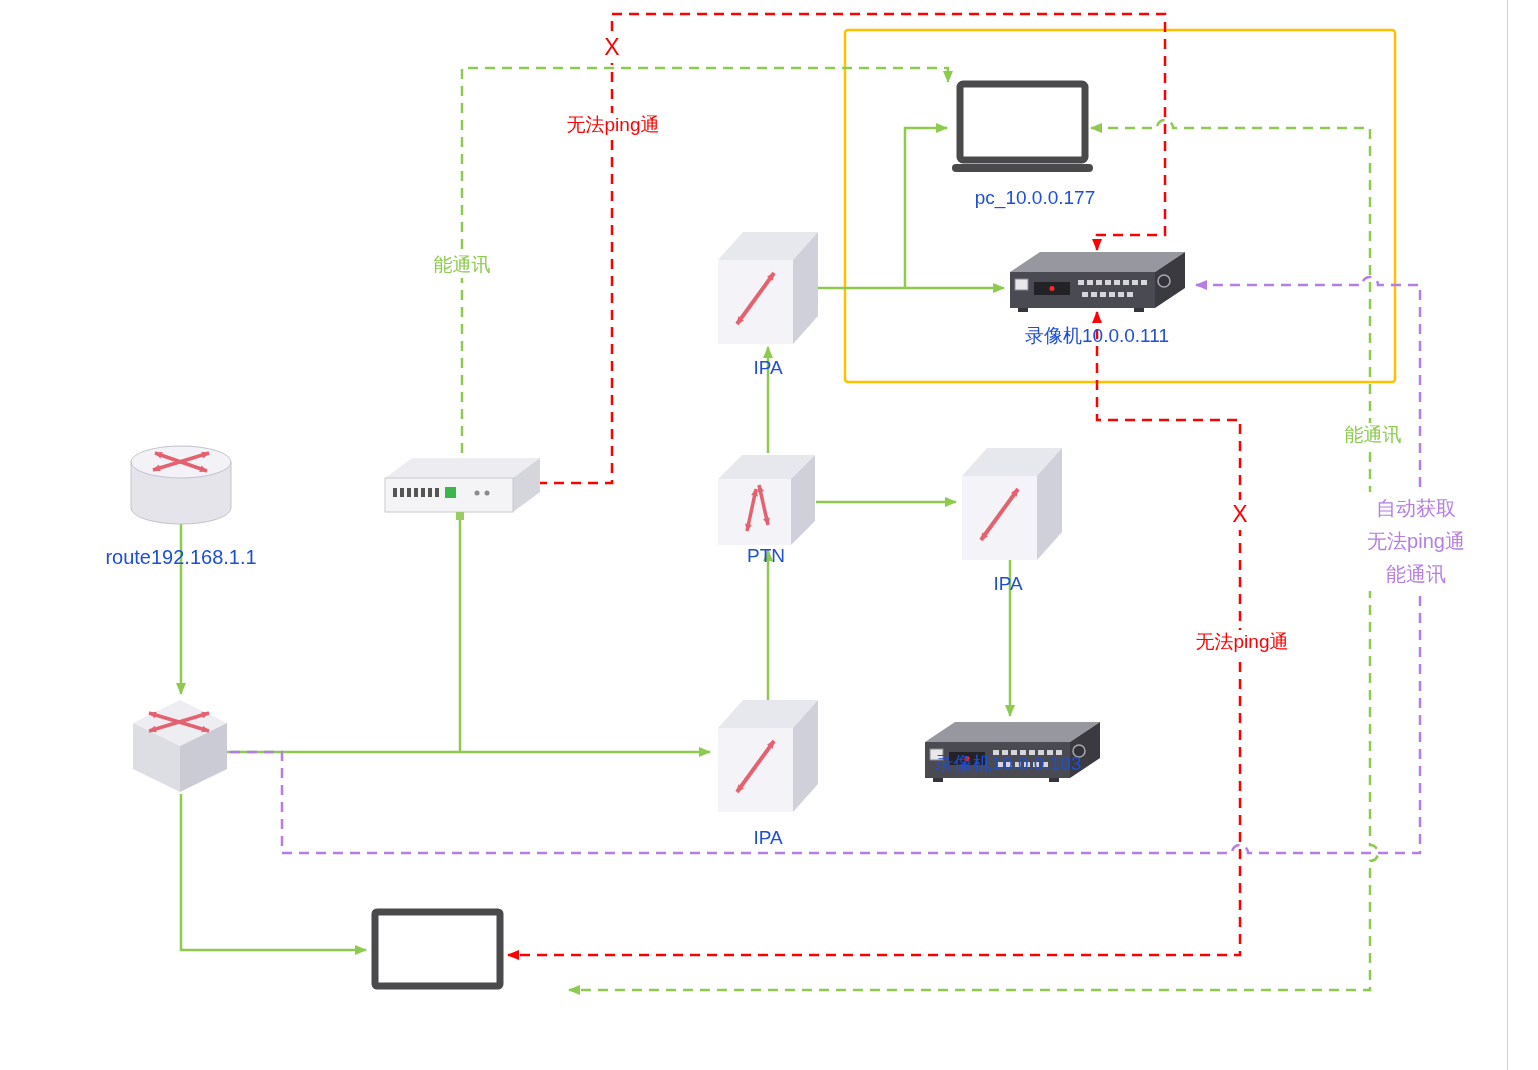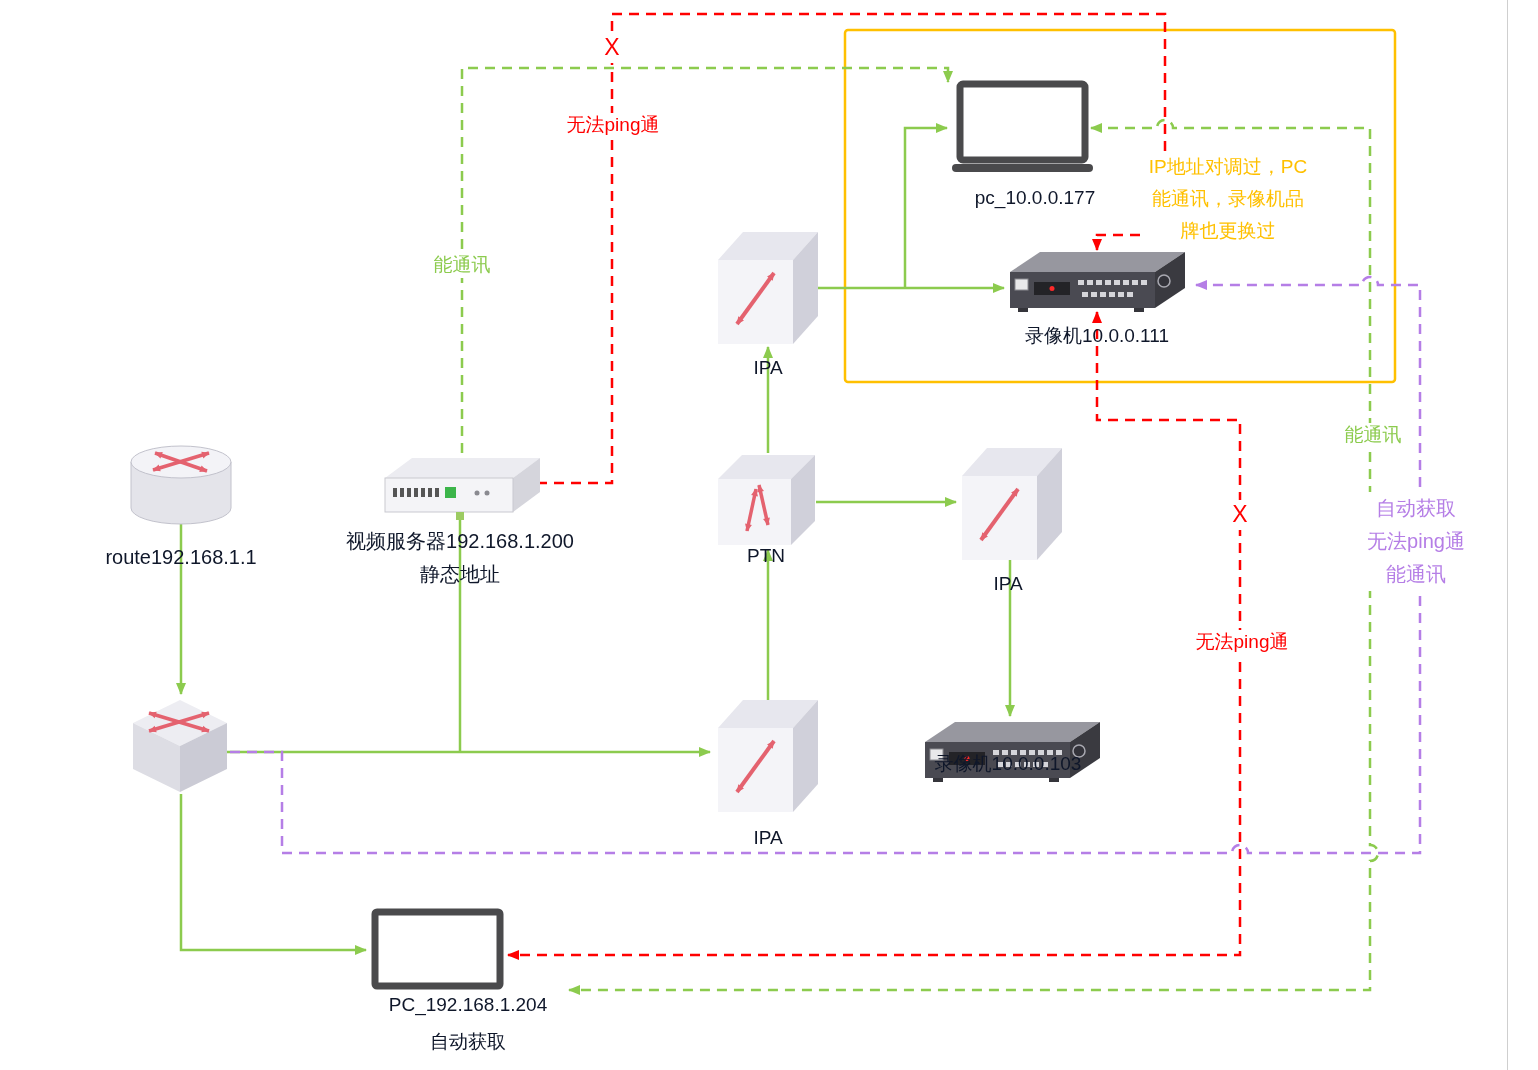--- a/index.html
+++ b/index.html
@@ -3,21 +3,21 @@
 <meta charset="utf-8">
 <style>
   *{margin:0;padding:0;box-sizing:border-box}
   html,body{background:#fff}
   #stage{
     position:relative;width:1538px;height:1070px;background:#fff;overflow:hidden;
     font-family:"Liberation Sans","DejaVu Sans",sans-serif;color:#111;
   }
   #stage > svg{position:absolute;left:0;top:0}
   .lbl{position:absolute;transform:translateX(-50%);text-align:center;white-space:nowrap;
-       font-size:20px;line-height:1.3;color:#0f172a}
+       font-size:20px;line-height:1.3;color:#1d4ed8}
   .lbl.bg{background:#fff;padding:0 5px}
   .lbl .ln{display:block}
   .c-red{color:var(--c-red,#ff0000)}
   .c-green{color:var(--c-green,#8ccb4e)}
   .c-purple{color:var(--c-purple,#b57ee6)}
   .c-orange{color:var(--c-orange,#ffc000)}
   .fs21{font-size:19px}
   .xmark{font-size:23px}
   .lh32{line-height:32px}
   .lh33{line-height:33px}
@@ -165,48 +165,35 @@
     <use href="#g-dvr" transform="translate(925,722)"></use>
 
     <g transform="translate(372,910)">
       <rect x="3" y="2" width="125" height="74" rx="2" fill="#ffffff" stroke="#4a4a4c" stroke-width="7"></rect>
     </g>
   </svg>
 
   <div class="lbl" style="left:181px;top:544px">route192.168.1.1</div>
 
 
-  <div class="lbl lh33" style="left:460px;top:525px">
-    <span class="ln">视频服务器192.168.1.200</span>
-    <span class="ln">静态地址</span>
-  </div>
 
   <div class="lbl fs21" style="left:766px;top:544px">PTN</div>
   <div class="lbl fs21" style="left:768px;top:356px">IPA</div>
   <div class="lbl fs21" style="left:1008px;top:572px">IPA</div>
   <div class="lbl fs21" style="left:768px;top:826px">IPA</div>
 
   <div class="lbl fs21" style="left:1035px;top:186px">pc_10.0.0.177</div>
   <div class="lbl fs21" style="left:1097px;top:324px">录像机10.0.0.111</div>
   <div class="lbl fs21" style="left:1008px;top:752px">录像机10.0.0.103</div>
 
-  <div class="lbl lh37 fs21" style="left:468px;top:986px">
-    <span class="ln">PC_192.168.1.204</span>
-    <span class="ln">自动获取</span>
-  </div>
 
   <div class="lbl bg c-red xmark" style="left:612px;top:33px">X</div>
   <div class="lbl bg c-red fs21" style="left:613px;top:113px">无法ping通</div>
   <div class="lbl bg c-green fs21" style="left:462px;top:253px">能通讯</div>
 
-  <div class="lbl bg c-orange fs21 lh32" style="left:1228px;top:151px">
-    <span class="ln">IP地址对调过，PC</span>
-    <span class="ln">能通讯，录像机品</span>
-    <span class="ln">牌也更换过</span>
-  </div>
 
   <div class="lbl bg c-red xmark" style="left:1240px;top:500px">X</div>
   <div class="lbl bg c-red fs21" style="left:1242px;top:630px">无法ping通</div>
   <div class="lbl bg c-green fs21" style="left:1373px;top:423px">能通讯</div>
 
   <div class="lbl bg c-purple lh33" style="left:1416px;top:492px">
     <span class="ln">自动获取</span>
     <span class="ln">无法ping通</span>
     <span class="ln">能通讯</span>
   </div>

